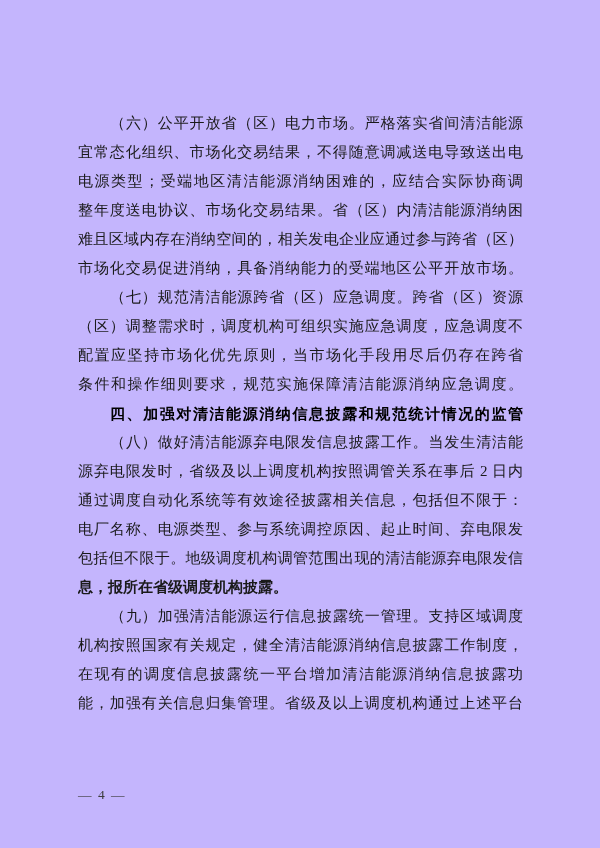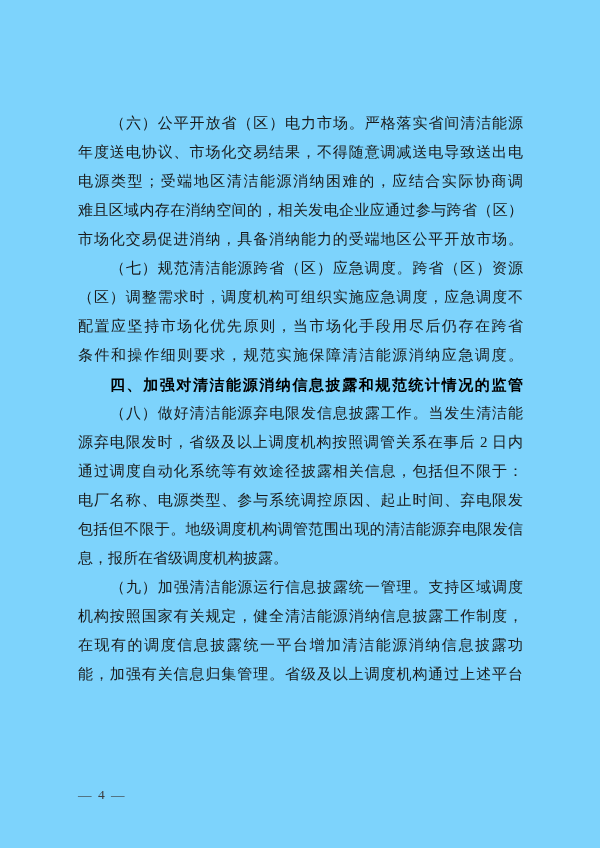--- a/index.html
+++ b/index.html
@@ -4,21 +4,21 @@
 <style>
   html, body {
     margin: 0;
     padding: 0;
     background: #ffffff;
   }
   .page {
     position: relative;
     width: 600px;
     height: 848px;
-    background: #7dd3fc;
+    background: #c4b5fd;
     overflow: hidden;
     font-family: "Liberation Serif", serif;
   }
   .doc {
     position: absolute;
     left: 78px;
     top: 109px;
     width: 445px;
     color: #1a1a1a;
   }
@@ -30,20 +30,21 @@
     text-align: justify;
     text-align-last: justify;
     color: #1a1a1a;
   }
   .line.first {
     padding-left: 32px;
   }
   .line.end {
     text-align: center;
     text-align-last: left;
+    font-weight: bold;
   }
   .line.head {
     font-family: "Liberation Sans", sans-serif;
     font-weight: 700;
     padding-left: 32px;
     color: #000000;
     font-size: 15px;
   }
   .pagenum {
     position: absolute;
@@ -55,22 +56,23 @@
     letter-spacing: 1.5px;
     font-family: "Liberation Serif", serif;
   }
 </style>
 </head>
 <body>
 
 <div class="page">
   <div class="doc">
       <div class="line first">（六）公平开放省（区）电力市场。严格落实省间清洁能源</div>
-      <div class="line mid">年度送电协议、市场化交易结果，不得随意调减送电导致送出电</div>
+      <div class="line mid">宜常态化组织、市场化交易结果，不得随意调减送电导致送出电</div>
       <div class="line mid">电源类型；受端地区清洁能源消纳困难的，应结合实际协商调</div>
+      <div class="line mid">整年度送电协议、市场化交易结果。省（区）内清洁能源消纳困</div>
       <div class="line mid">难且区域内存在消纳空间的，相关发电企业应通过参与跨省（区）</div>
       <div class="line mid">市场化交易促进消纳，具备消纳能力的受端地区公平开放市场。</div>
       <div class="line first">（七）规范清洁能源跨省（区）应急调度。跨省（区）资源</div>
       <div class="line mid">（区）调整需求时，调度机构可组织实施应急调度，应急调度不</div>
       <div class="line mid">配置应坚持市场化优先原则，当市场化手段用尽后仍存在跨省</div>
       <div class="line mid">条件和操作细则要求，规范实施保障清洁能源消纳应急调度。</div>
       <div class="line head">四、加强对清洁能源消纳信息披露和规范统计情况的监管</div>
       <div class="line first">（八）做好清洁能源弃电限发信息披露工作。当发生清洁能</div>
       <div class="line mid">源弃电限发时，省级及以上调度机构按照调管关系在事后 2 日内</div>
       <div class="line mid">通过调度自动化系统等有效途径披露相关信息，包括但不限于：</div>

